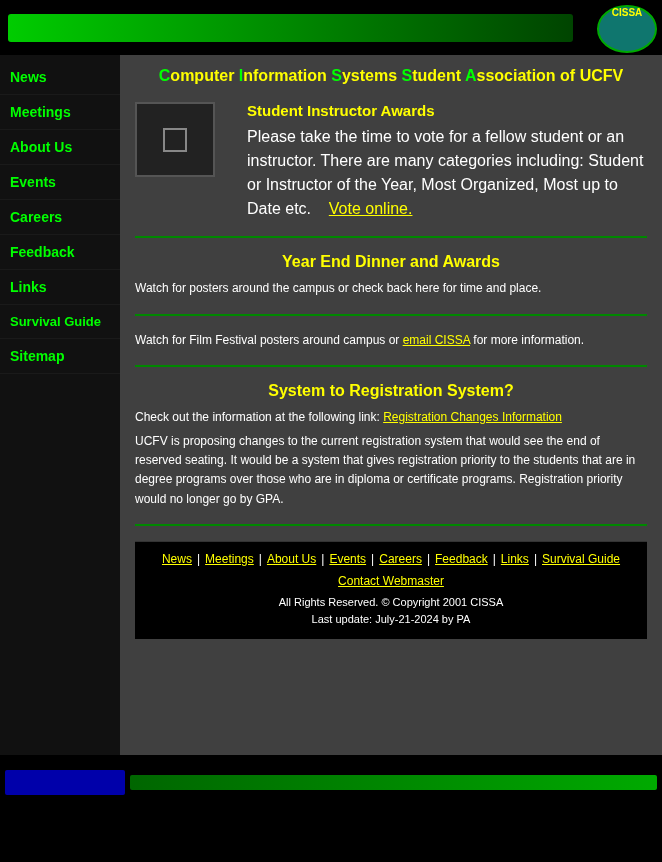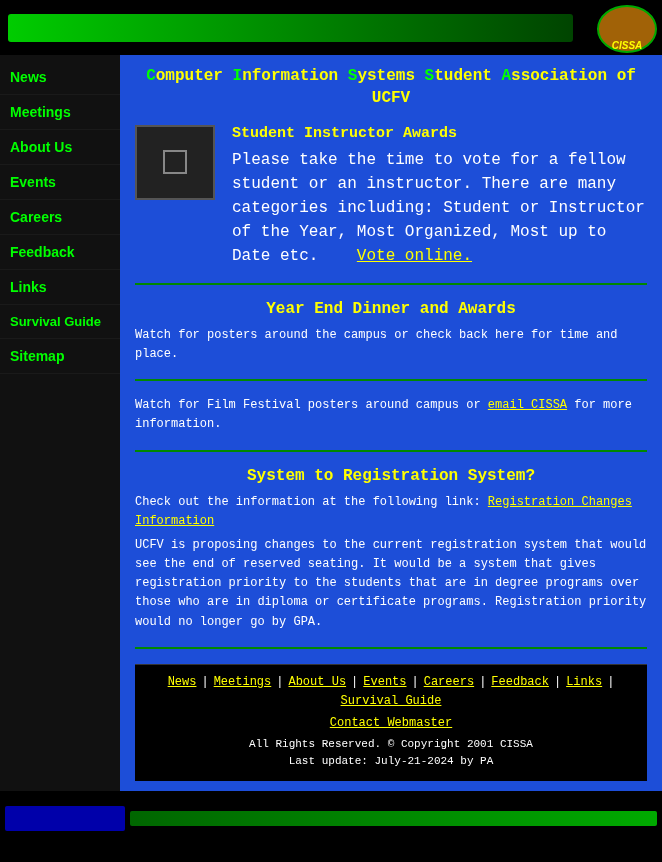--- a/index.html
+++ b/index.html
@@ -29,31 +29,30 @@
       height: 28px;
       background: linear-gradient(to right, #00cc00, #004400);
       border-radius: 3px;
     }
     #header-logo {
       position: absolute;
       right: 5px;
       top: 5px;
       width: 60px;
       height: 48px;
-      background: #a16207;
+      background: #0f766e;
       border: 2px solid #00aa00;
       border-radius: 50%;
       display: flex;
-      align-items: flex-end;
+      align-items: flex-start;
       justify-content: center;
       font-size: 9px;
       color: #00ff00;
       font-weight: bold;
       text-align: center;
-      font-style: italic;
     }
 
     
     #layout {
       display: flex;
       width: 100%;
     }
 
     
     #sidebar {
@@ -70,24 +69,23 @@
       font-size: 14px;
       font-weight: bold;
       cursor: pointer;
       border-bottom: 1px solid #1a1a1a;
       text-decoration: none;
     }
 
     
     #main {
       flex: 1;
-      background: #1d4ed8;
+      background: #404040;
       padding: 10px 15px;
       overflow: hidden;
-      font-family: Liberation Mono, monospace;
     }
 
     
     #page-title {
       font-size: 16px;
       font-weight: bold;
       color: #ffff00;
       margin-bottom: 15px;
       text-align: center;
       line-height: 1.4;
@@ -96,21 +94,21 @@
     
     .section-divider {
       border: none;
       border-top: 2px solid #008800;
       margin: 15px 0;
     }
 
     
     .award-section {
       display: flex;
-      gap: 17px;
+      gap: 32px;
       margin-bottom: 10px;
     }
     .award-image {
       width: 80px;
       height: 75px;
       border: 2px solid #555;
       flex-shrink: 0;
       background: #222;
       display: flex;
       align-items: center;

